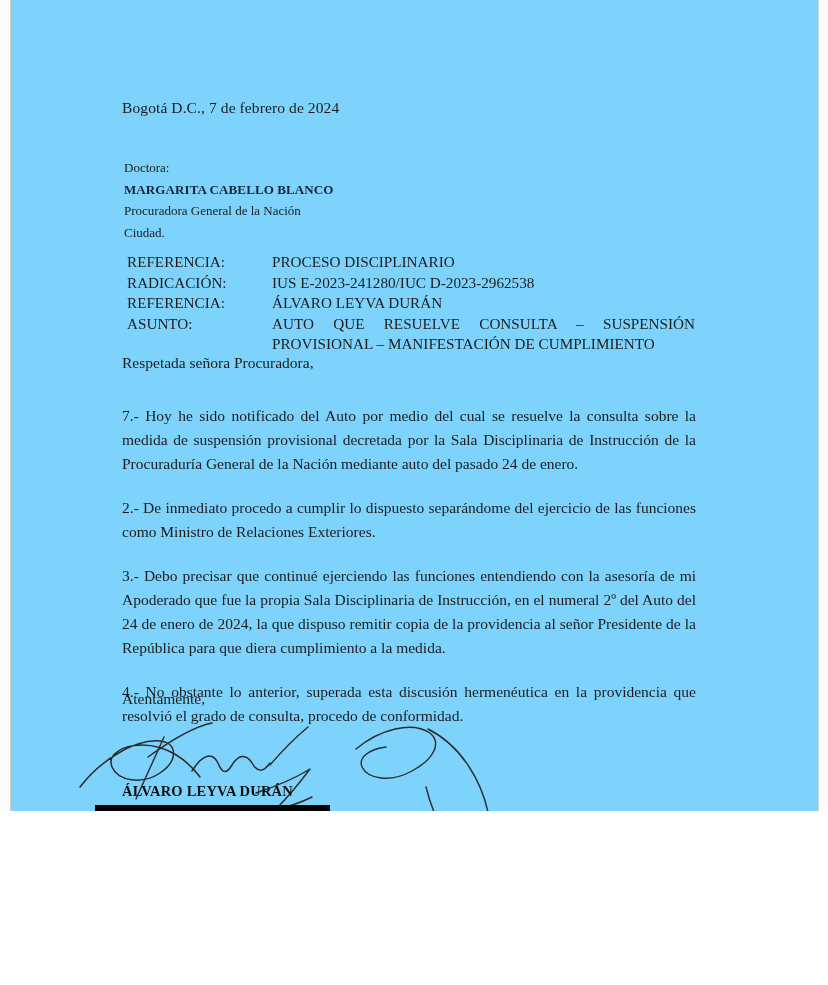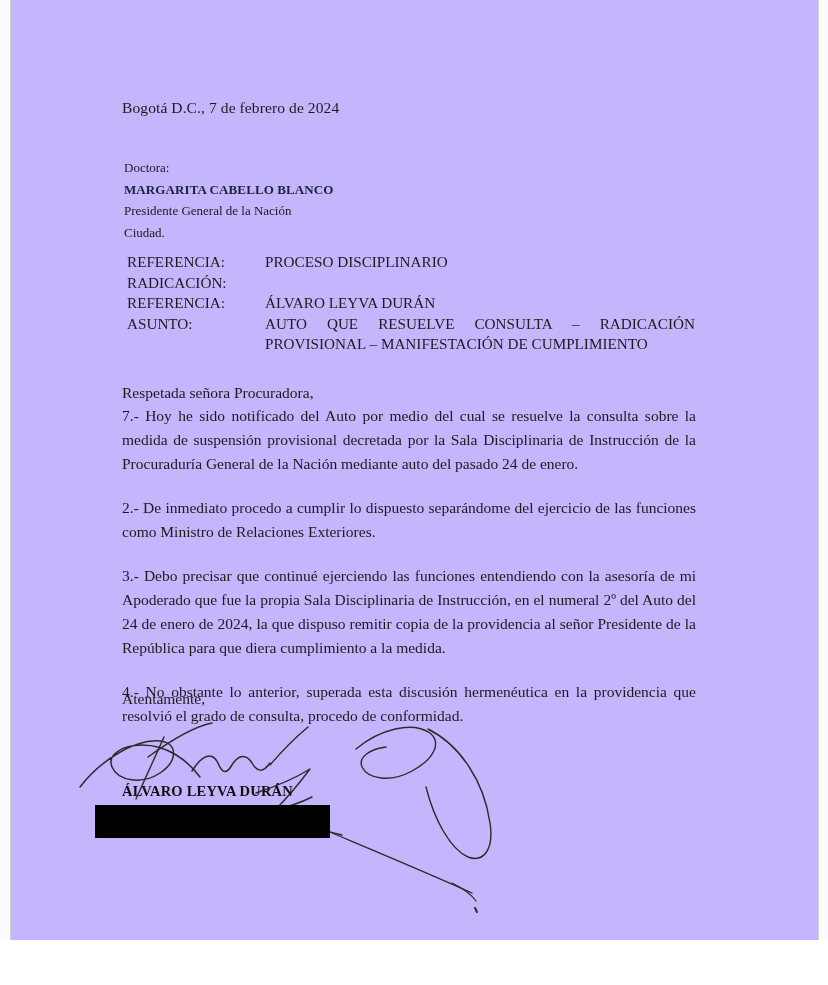--- a/index.html
+++ b/index.html
@@ -4,22 +4,22 @@
 <style>
   html, body {
     margin: 0;
     padding: 0;
     background: #ffffff;
   }
 
   #page {
     position: relative;
     width: 828px;
-    height: 940px;
-    background: #c4b5fd;
+    height: 811px;
+    background: #7dd3fc;
     overflow: hidden;
     font-family: "Liberation Serif", "DejaVu Serif", serif;
     color: #1c1c1c;
   }
 
   
   .edge {
     position: absolute;
     top: 0;
     bottom: 0;
@@ -76,20 +76,21 @@
     position: absolute;
     left: 127px;
     top: 252px;
     width: 568px;
     font-size: 15.2px;
     line-height: 20.5px;
   }
   .refrow {
     display: flex;
     align-items: flex-start;
+    gap: 7px;
   }
   .reflabel {
     width: 138px;
     flex: 0 0 138px;
     white-space: nowrap;
   }
   .refvalue {
     flex: 1 1 auto;
   }
   .refvalue.justify {
@@ -101,21 +102,21 @@
   }
   .refvalue.justify .jline.stretch {
     text-align: justify;
     text-align-last: justify;
   }
 
   
   .salutation {
     position: absolute;
     left: 122px;
-    top: 384px;
+    top: 354px;
     font-size: 15.5px;
   }
 
   .body-text {
     position: absolute;
     left: 122px;
     top: 404px;
     width: 574px;
     font-size: 15.5px;
     line-height: 24px;
@@ -179,44 +180,45 @@
   <div class="edge edge-left"></div>
   <div class="edge edge-right"></div>
 
   <div class="doc">
 
     <div class="date-line">Bogotá D.C., 7 de febrero de 2024</div>
 
     <div class="addressee">
       <div>Doctora:</div>
       <div class="name">MARGARITA CABELLO BLANCO</div>
-      <div>Presidente General de la Nación</div>
+      <div>Procuradora General de la Nación</div>
       <div>Ciudad.</div>
     </div>
 
     <div class="refblock">
 
       <div class="refrow">
         <div class="reflabel">REFERENCIA:</div>
         <div class="refvalue">PROCESO DISCIPLINARIO</div>
       </div>
 
       <div class="refrow">
         <div class="reflabel">RADICACIÓN:</div>
+        <div class="refvalue">IUS E-2023-241280/IUC D-2023-2962538</div>
       </div>
 
       <div class="refrow">
         <div class="reflabel">REFERENCIA:</div>
         <div class="refvalue">ÁLVARO LEYVA DURÁN</div>
       </div>
 
       <div class="refrow">
         <div class="reflabel">ASUNTO:</div>
         <div class="refvalue justify">
-          <span class="jline stretch">AUTO QUE RESUELVE CONSULTA – RADICACIÓN</span>
+          <span class="jline stretch">AUTO QUE RESUELVE CONSULTA – SUSPENSIÓN</span>
           <span class="jline">PROVISIONAL – MANIFESTACIÓN DE CUMPLIMIENTO</span>
         </div>
       </div>
 
     </div>
 
     <div class="salutation">Respetada señora Procuradora,</div>
 
     <div class="body-text">
       <p>7.- Hoy he sido notificado del Auto por medio del cual se resuelve la consulta sobre la medida de suspensión provisional decretada por la Sala Disciplinaria de Instrucción de la Procuraduría General de la Nación mediante auto del pasado 24 de enero.</p>

